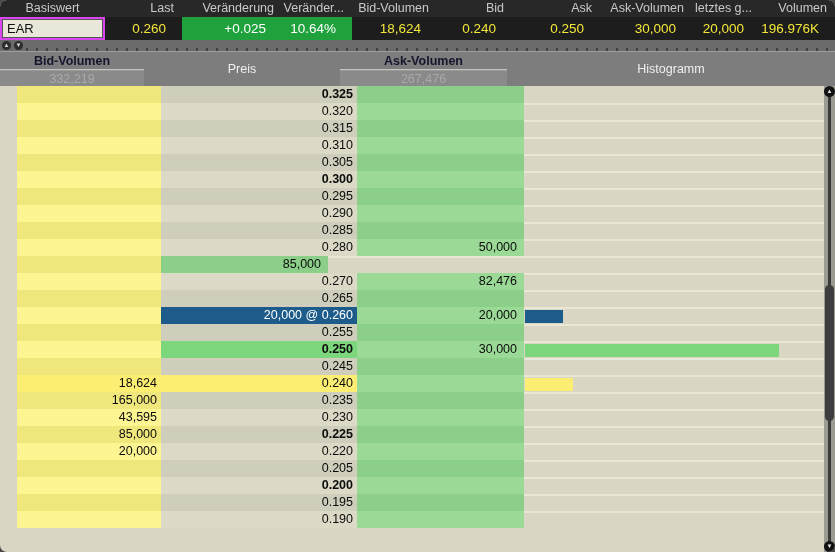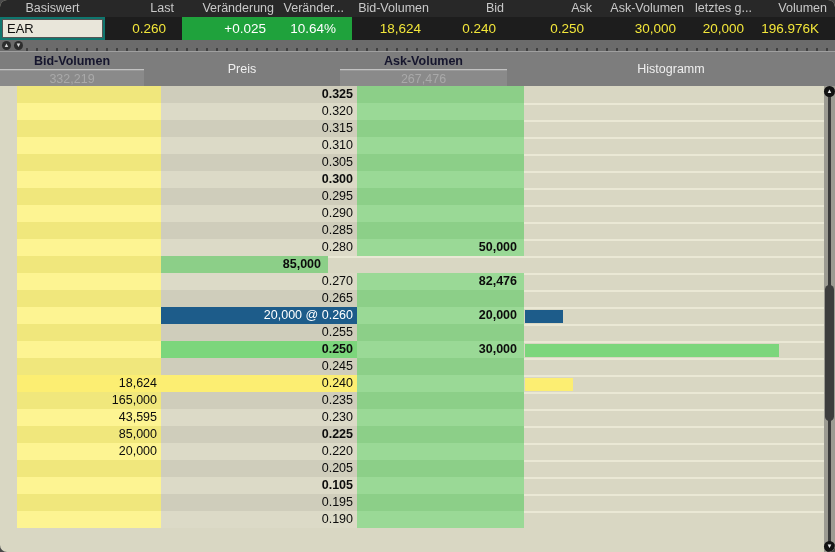--- a/index.html
+++ b/index.html
@@ -7,21 +7,21 @@
   .app{position:relative;width:835px;height:552px;overflow:hidden;background:#d9d7c3;border-radius:7px;}
 
   
   .quote-header{display:flex;height:17px;background:#282828;}
   .qh{color:#c9c9c9;font-size:12.5px;line-height:17px;text-align:right;padding-right:8px;white-space:nowrap;overflow:hidden;}
   .qh.c0{text-align:center;padding-right:0;}
   .quote-values{display:flex;height:23px;background:#131313;align-items:stretch;}
   .qv-cell{display:flex;align-items:center;justify-content:flex-end;padding-right:16px;font-size:13.5px;white-space:nowrap;overflow:hidden;}
   .qv-cell.dark{background:#1d1d1d;color:#f2e63a;}
   .qv-cell.green{background:#1fa23c;color:#ffffff;}
-  .qv-cell.name{background:#0f766e;justify-content:flex-start;padding:2px;}
+  .qv-cell.name{background:#d946ef;justify-content:flex-start;padding:2px;}
   .name-box{background:#e9e6da;color:#111;width:100%;height:19px;line-height:18px;padding-left:4px;font-size:13px;border:1px solid #555;}
   .c0{width:105px;}.c1{width:77px;}.c2{width:100px;}.c3{width:70px;}.c4{width:85px;}
   .c5{width:75px;}.c6{width:88px;}.c7{width:92px;}.c8{width:68px;}.c9{width:75px;}
 
   
   .sort-strip{display:flex;align-items:center;height:11px;background:#6b6b6b;padding-left:2px;}
   .circle-btn{width:9px;height:9px;border-radius:50%;background:#2d2d2d;color:#d8d8d8;
     font-size:6px;line-height:9px;text-align:center;margin-right:3px;cursor:pointer;flex:0 0 auto;}
   .circle-btn span{display:block;transform:translateY(-0.5px);}
   .dots{flex:1;height:100%;background-image:radial-gradient(circle,#3e3e3e 1.1px,transparent 1.5px);
@@ -40,21 +40,21 @@
   .lh-price{width:196px;}
   .lh-hist{flex:1;}
 
   
   .rows{height:466px;overflow:hidden;padding-left:17px;}
   .row{display:flex;height:17px;}
   .cell{height:17px;line-height:17px;font-size:12.5px;color:#0c0c0c;white-space:nowrap;overflow:hidden;}
   .cell span{display:block;text-align:right;}
   .bid{width:144px;}.bid span{padding-right:4px;}
   .price{width:196px;}.price span{padding-right:4px;}
-  .ask{width:167px;}.ask span{padding-right:7px;font-weight:bold;}
+  .ask{width:167px;}.ask span{padding-right:7px;}
   .hist{flex:1;background:#d9d7c3;border-top:2px solid #eae8d5;position:relative;}
   .row:first-child .hist{border-top:none;}
   .bar{position:absolute;left:1px;top:1px;bottom:1px;}
   .base .bid{background:#f0e77c;}  .alt .bid{background:#fdf492;}
   .base .price{background:#cfcdbb;}.alt .price{background:#dcdac7;}
   .base .ask{background:#8ccf88;} .alt .ask{background:#9ad996;}
   .bold .price span{font-weight:bold;}
   .hl-blue .price{background:#1d5c8a;color:#ffffff;}
   .hl-green .price{background:#7cd67c;}
   .hl-yellow .bid,.hl-yellow .price{background:#fcee72;}
@@ -401,21 +401,21 @@
     <div class="cell ask">
           <span></span>
         </div>
     <div class="cell hist"></div>
   </div>
       <div class="row alt bold">
     <div class="cell bid">
           <span></span>
         </div>
     <div class="cell price">
-          <span>0.105</span>
+          <span>0.200</span>
         </div>
     <div class="cell ask">
           <span></span>
         </div>
     <div class="cell hist"></div>
   </div>
       <div class="row base">
     <div class="cell bid">
           <span></span>
         </div>

